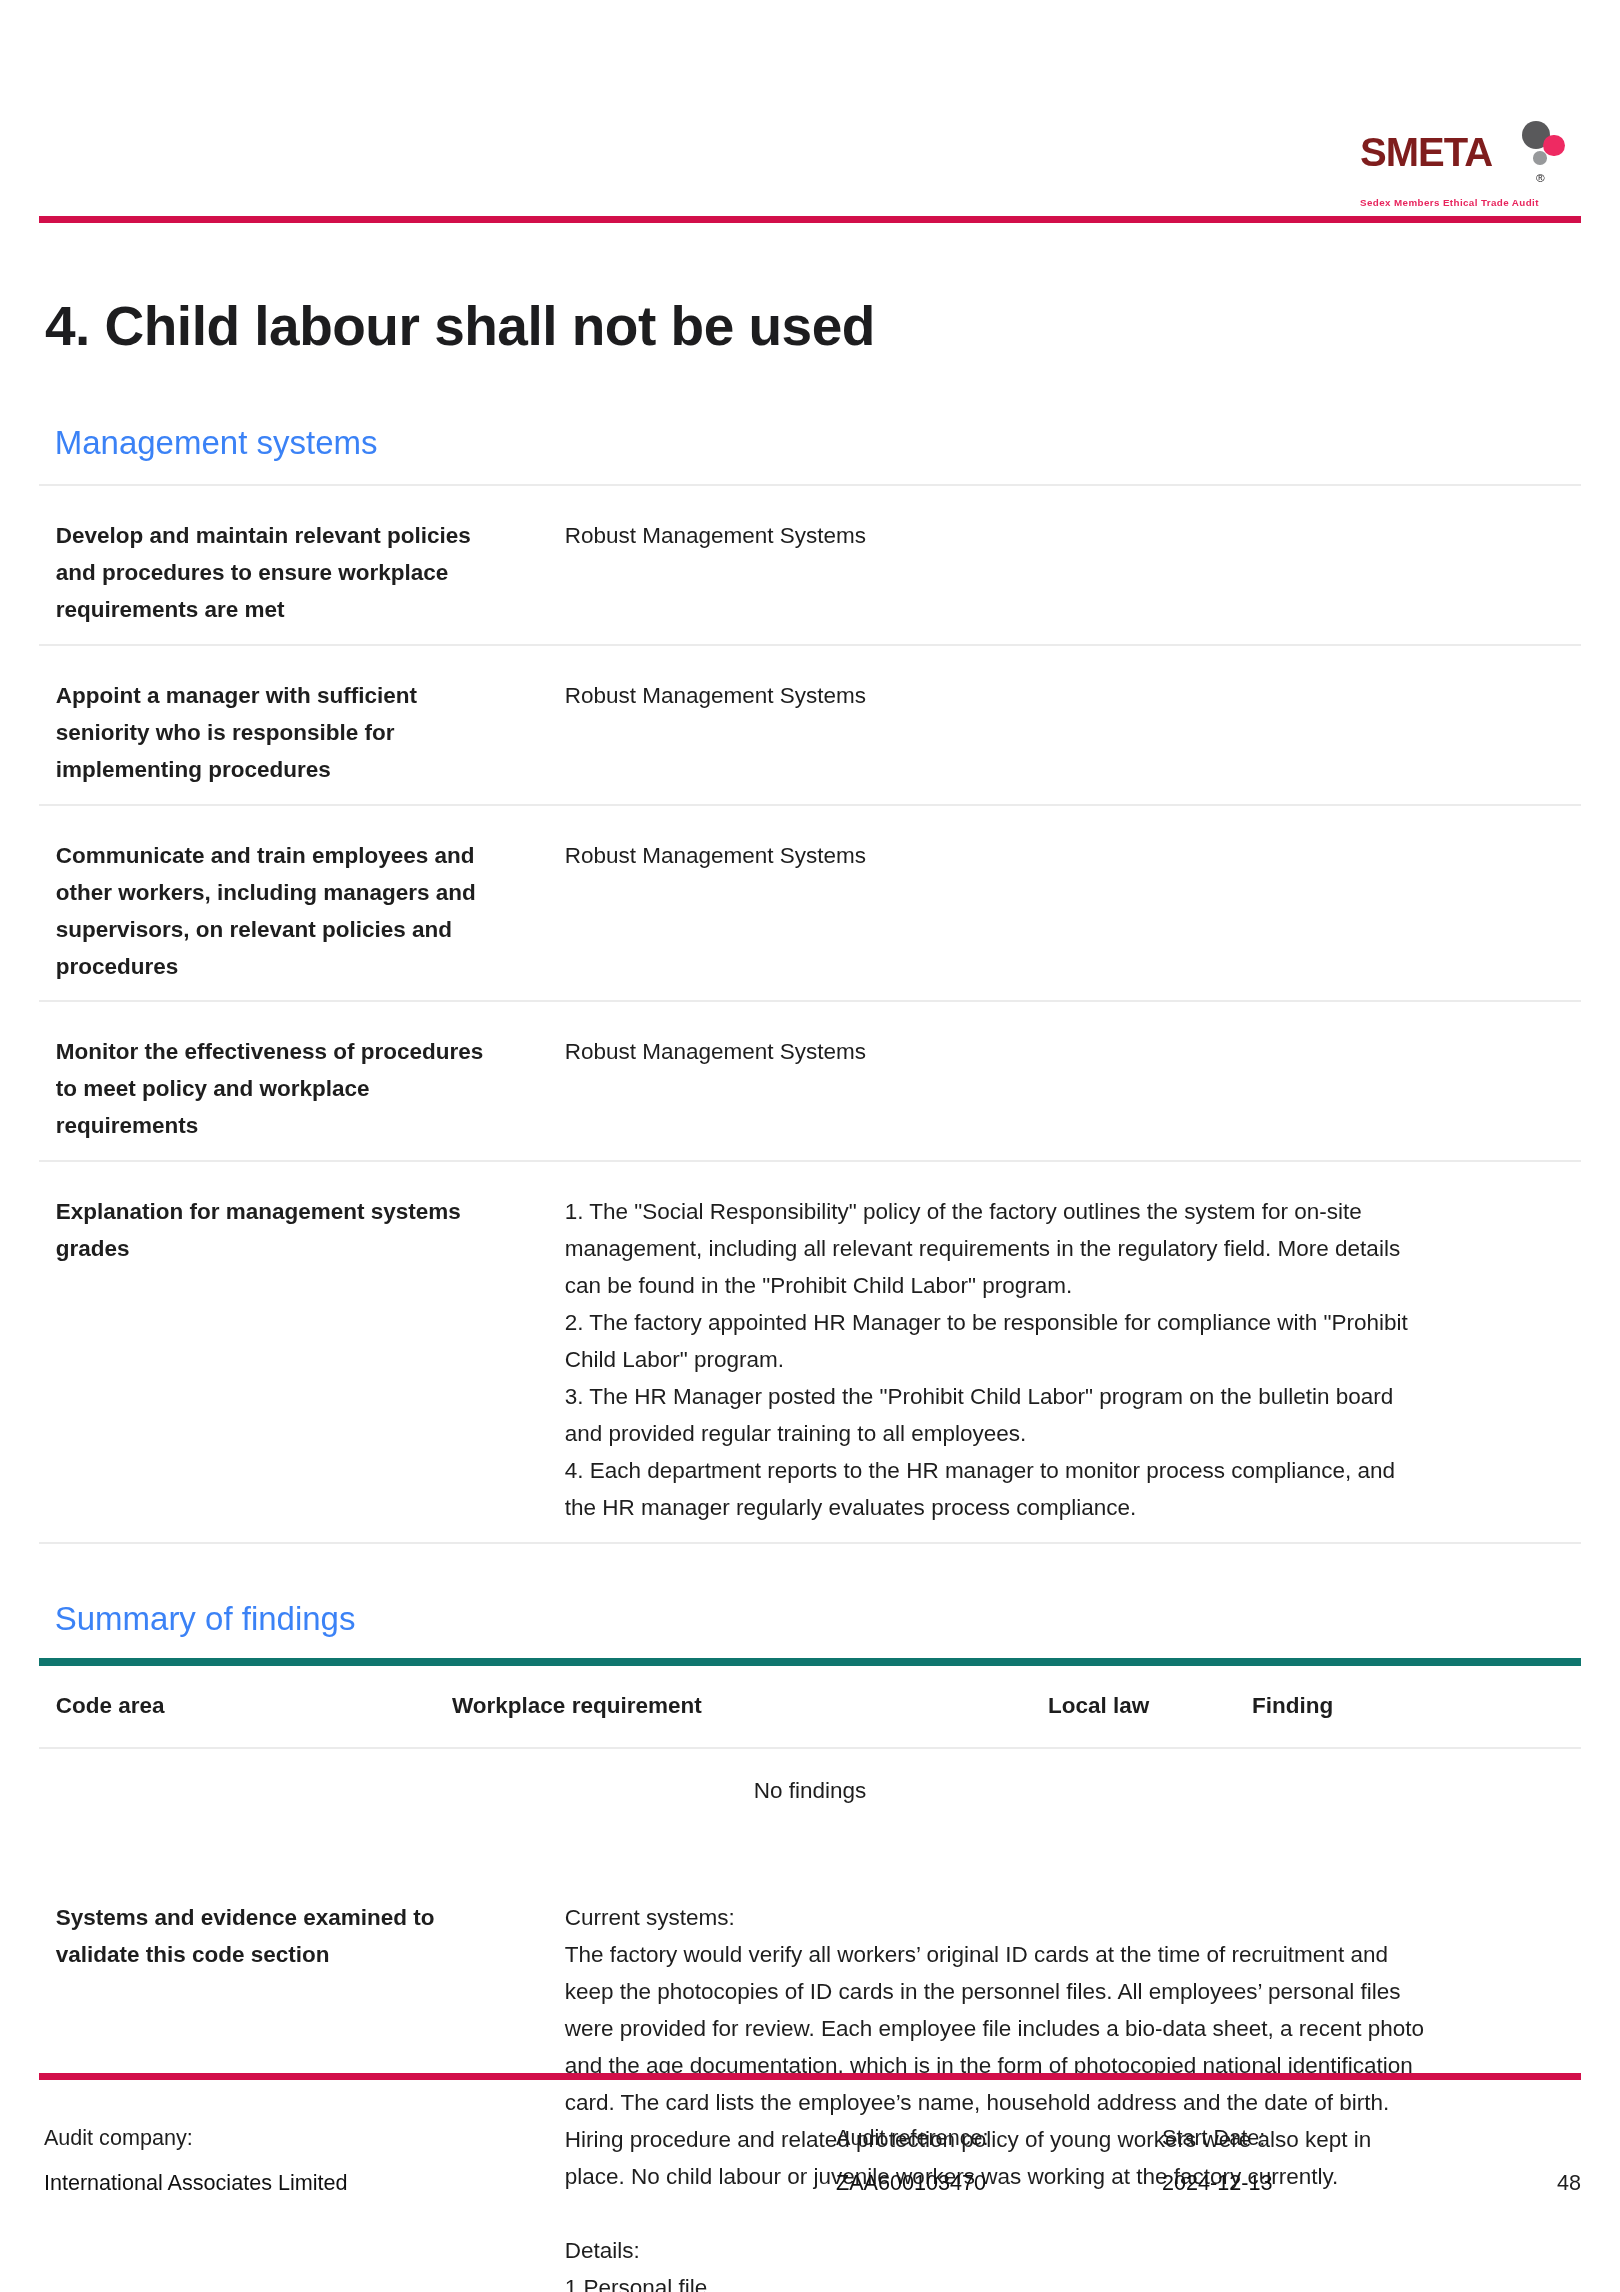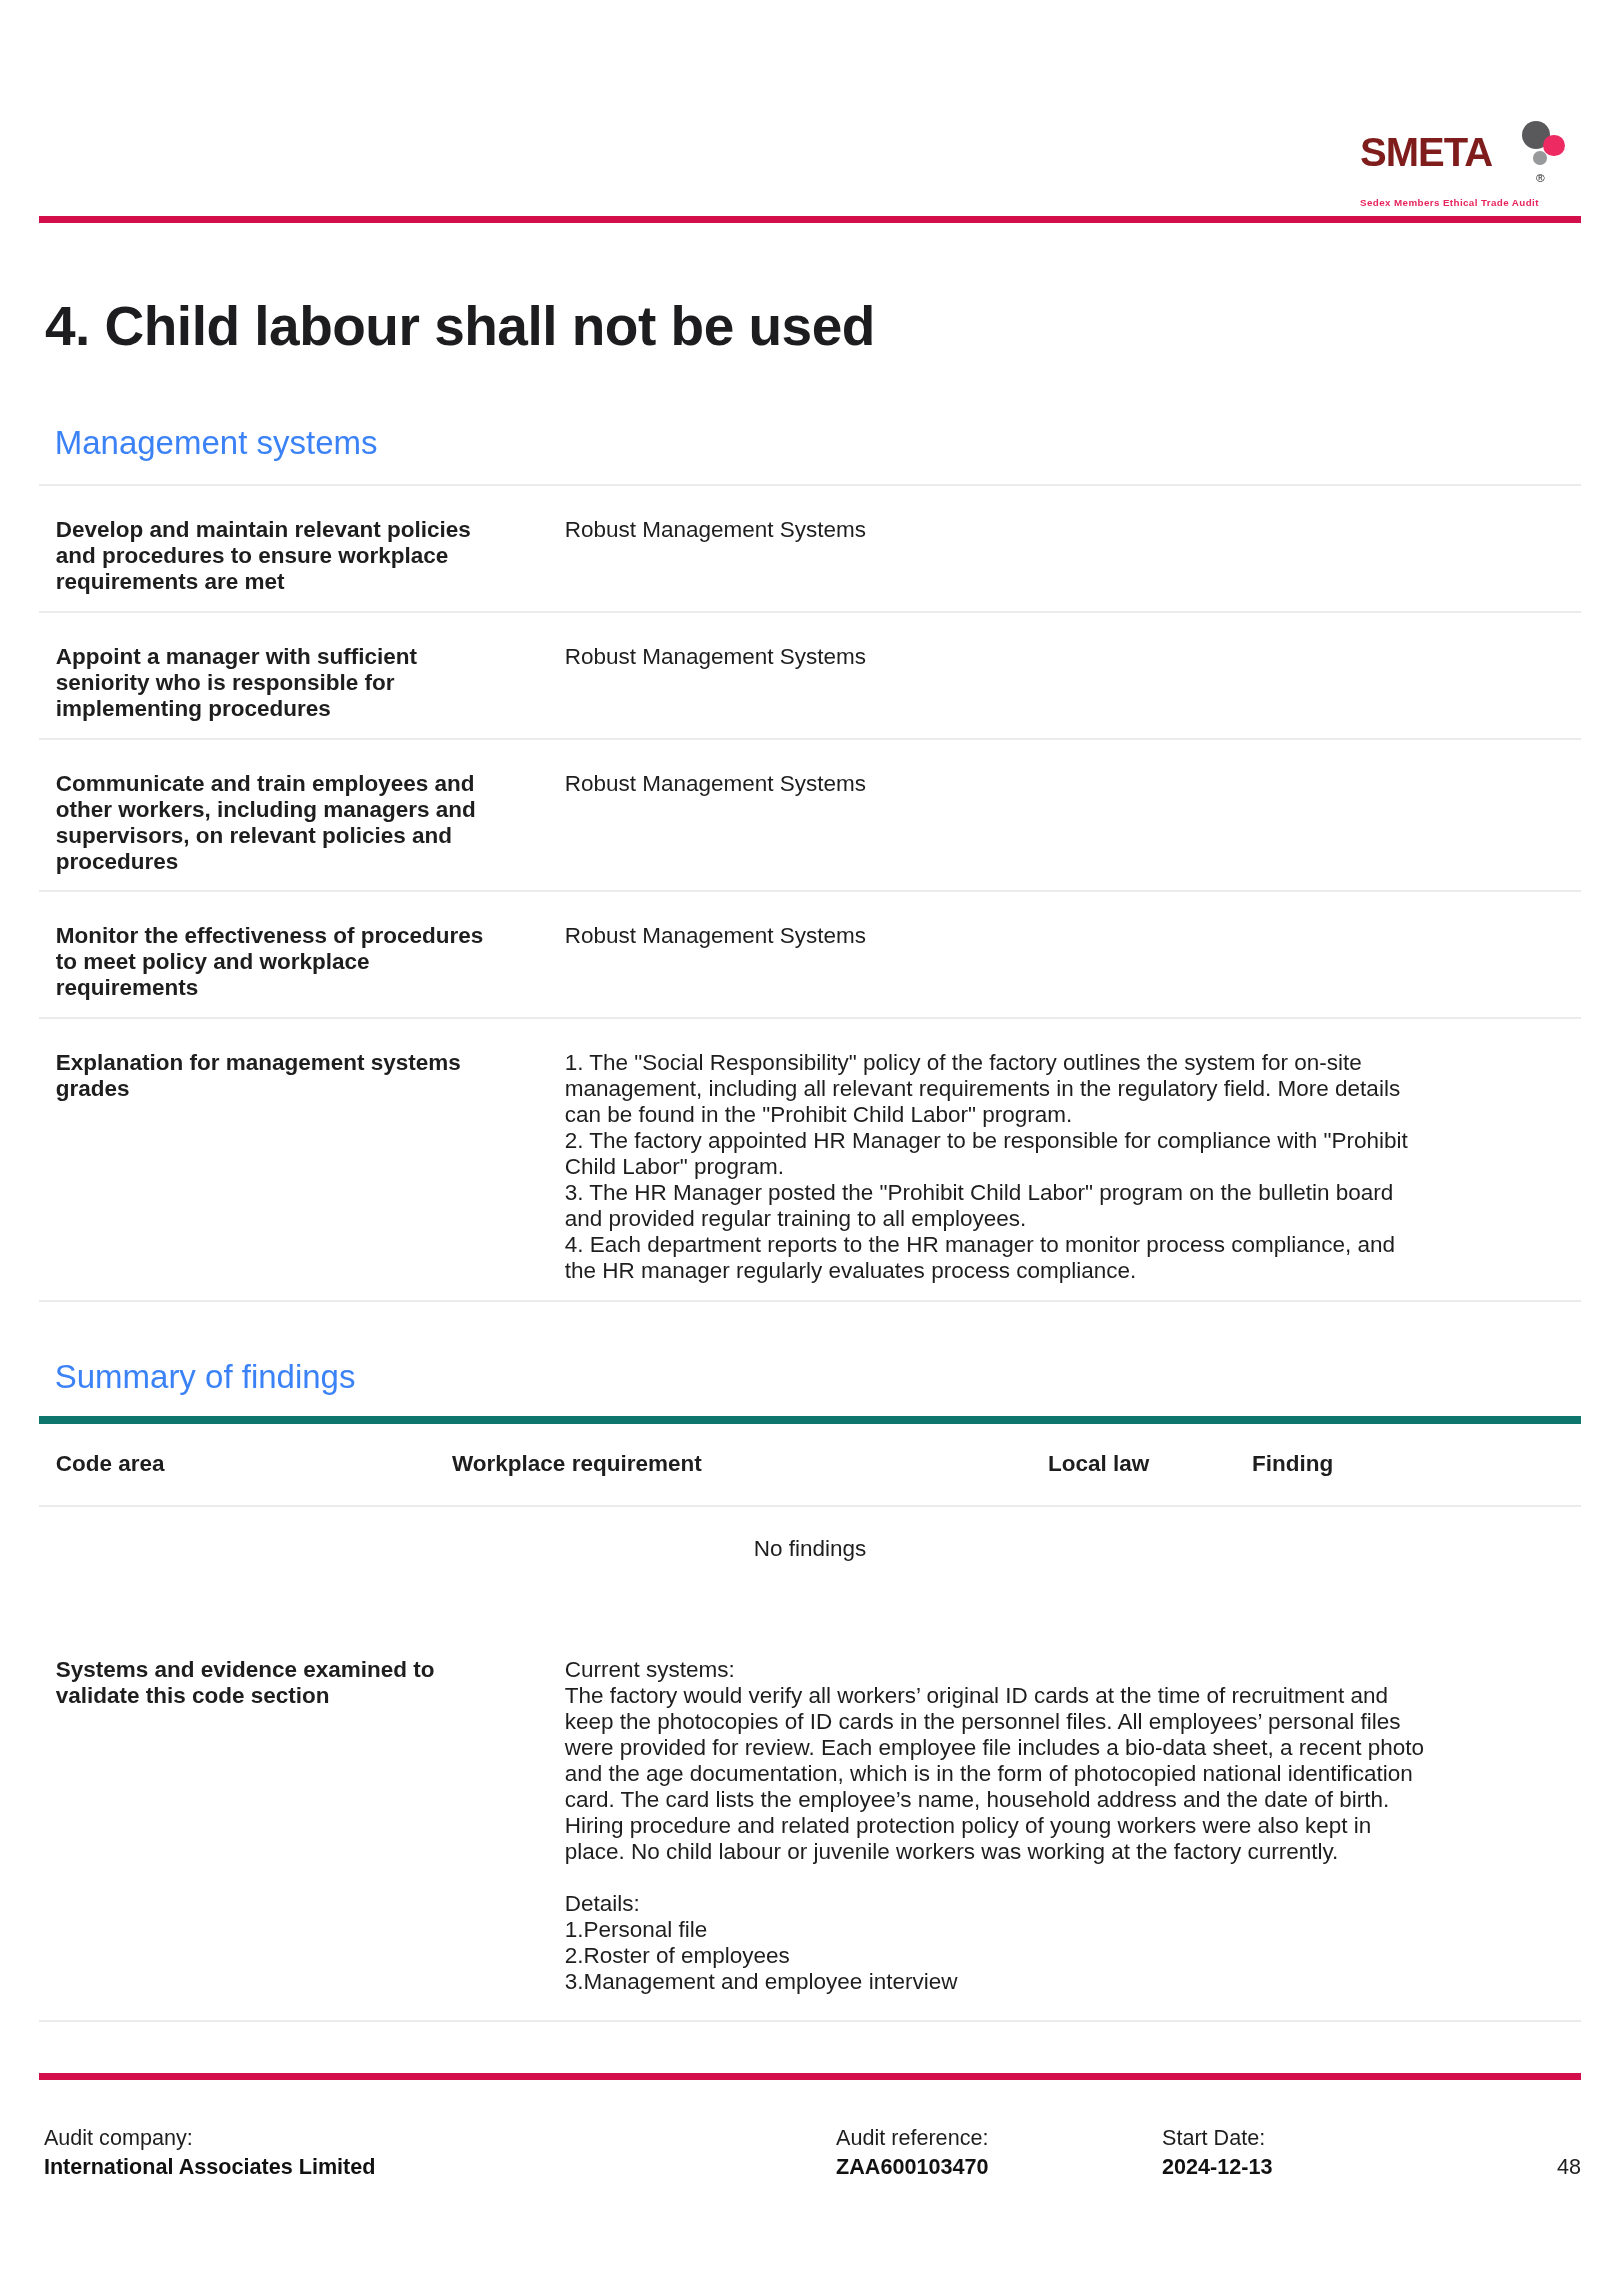--- a/index.html
+++ b/index.html
@@ -39,39 +39,39 @@
   .section-heading {
     margin:66px 0 0 15.7px; font-size:33px; line-height:39px;
     font-weight:400; color:#3b82f6;
   }
   .section-heading.second { margin-top:55px; }
   
   .ms-table { margin-top:22.5px; }
   .row { display:grid; grid-template-columns:510px 1fr; }
   .ms-table .row { border-top:2px solid #ebebeb; }
   .ms-table .row:last-child { border-bottom:2px solid #ebebeb; }
-  .cell { font-size:22.5px; line-height:26px; white-space:pre-line; padding:31px 0 15.7px 0; }
+  .cell { font-size:22.5px; line-height:37px; white-space:pre-line; padding:31px 0 15.7px 0; }
   .cell.label { font-weight:700; padding-left:16.7px; padding-right:39px; }
   .cell.value { padding-left:15.7px; padding-right:29px; }
   
   .findings-table { margin-top:20px; border-top:8px solid #0f766e; border-bottom:2px solid #ebebeb; }
   .findings-header { display:grid; grid-template-columns:413px 596px 204px 1fr; padding:27.4px 0; }
   .col-header { font-size:22.5px; line-height:26.5px; font-weight:700; }
   .col-header:first-child { padding-left:16.7px; }
   .no-findings { margin-top:29px; text-align:center; font-size:22.5px; line-height:26.5px; }
   .evidence-row { margin-top:94px; border-bottom:2px solid #ebebeb; }
   .evidence-row .cell { padding-top:0; padding-bottom:25.5px; }
   
   .footer { position:absolute; left:39px; right:39px; top:2073px; }
   .footer-cols { display:flex; margin-top:45px; align-items:flex-start;gap:36px; }
   .f-col1 { width:761px; padding-left:4.9px; box-sizing:border-box; }
   .f-col2 { width:290px; }
   .f-col3 { width:294px; }
   .f-label { font-size:21.6px; line-height:25.5px; color:#1e1e1e; }
-  .f-value { font-size:21.6px; line-height:25.5px; font-weight:700; margin-top:4px; color:#111; }
+  .f-value { font-size:21.6px; line-height:25.5px; font-weight:400; margin-top:20px; color:#111; }
   .page-num { margin-left:auto; font-size:21.6px; line-height:25.5px; align-self:flex-end; }
 </style>
 </head>
 <body>
 
 <div class="page">
 
   <div class="header">
     <div class="logo">
       <span class="wordmark">SMETA</span>

